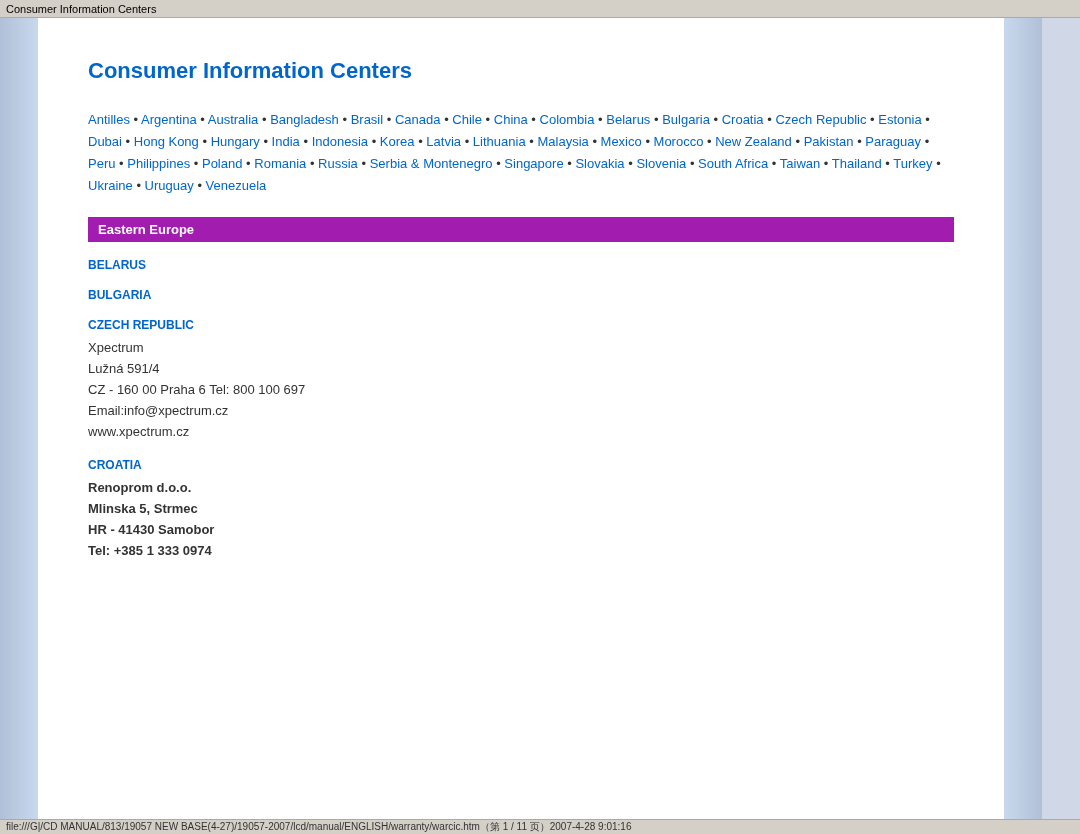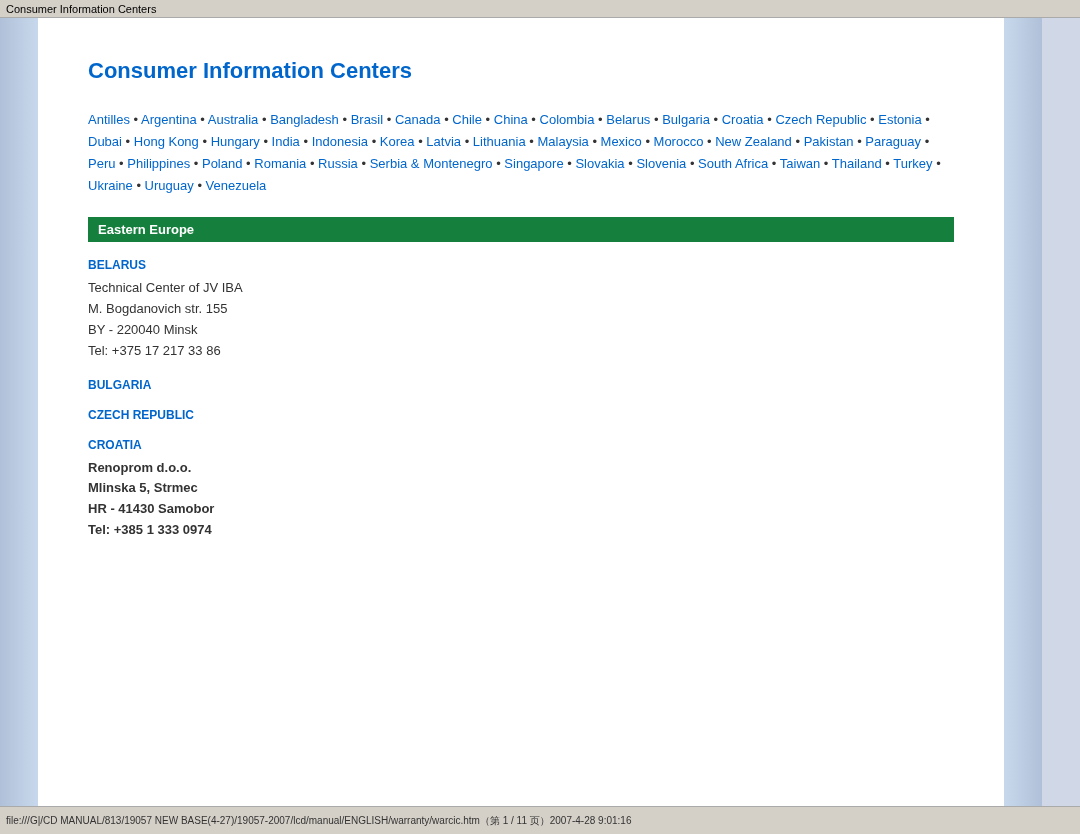--- a/index.html
+++ b/index.html
@@ -79,21 +79,21 @@
     .countries-links a {
       color: #0066cc;
       text-decoration: none;
     }
 
     .separator-text {
       color: #333;
     }
 
     .section-header {
-      background: #15803d;
+      background: #a21caf;
       color: #ffffff;
       padding: 5px 10px;
       font-size: 13px;
       font-weight: bold;
       margin-bottom: 14px;
     }
 
     .country-heading {
       color: #0066cc;
       font-size: 12px;
@@ -113,21 +113,21 @@
     .country-section {
       margin-bottom: 10px;
     }
 
     .status-bar {
       background: #d4d0c8;
       border-top: 1px solid #aaa;
       padding: 2px 6px;
       font-size: 10px;
       color: #333;
-      height: 28px;
+      height: 15px;
       display: flex;
       align-items: center;
       flex-shrink: 0;
     }
   </style>
 </head>
 <body>
 
 <div class="title-bar">
   <span>Consumer Information Centers</span>
@@ -139,30 +139,31 @@
   <div class="content-area">
     <h1 class="page-title">Consumer Information Centers</h1>
 
     <div class="countries-links" id="countries-container"><a href="#">Antilles</a> <span class="separator-text">•</span> <a href="#">Argentina</a> <span class="separator-text">•</span> <a href="#">Australia</a> <span class="separator-text">•</span> <a href="#">Bangladesh</a> <span class="separator-text">•</span> <a href="#">Brasil</a> <span class="separator-text">•</span> <a href="#">Canada</a> <span class="separator-text">•</span> <a href="#">Chile</a> <span class="separator-text">•</span> <a href="#">China</a> <span class="separator-text">•</span> <a href="#">Colombia</a> <span class="separator-text">•</span> <a href="#">Belarus</a> <span class="separator-text">•</span> <a href="#">Bulgaria</a> <span class="separator-text">•</span> <a href="#">Croatia</a> <span class="separator-text">•</span> <a href="#">Czech Republic</a> <span class="separator-text">•</span> <a href="#">Estonia</a> <span class="separator-text">•</span> <a href="#">Dubai</a> <span class="separator-text">•</span> <a href="#">Hong Kong</a> <span class="separator-text">•</span> <a href="#">Hungary</a> <span class="separator-text">•</span> <a href="#">India</a> <span class="separator-text">•</span> <a href="#">Indonesia</a> <span class="separator-text">•</span> <a href="#">Korea</a> <span class="separator-text">•</span> <a href="#">Latvia</a> <span class="separator-text">•</span> <a href="#">Lithuania</a> <span class="separator-text">•</span> <a href="#">Malaysia</a> <span class="separator-text">•</span> <a href="#">Mexico</a> <span class="separator-text">•</span> <a href="#">Morocco</a> <span class="separator-text">•</span> <a href="#">New Zealand</a> <span class="separator-text">•</span> <a href="#">Pakistan</a> <span class="separator-text">•</span> <a href="#">Paraguay</a> <span class="separator-text">•</span> <a href="#">Peru</a> <span class="separator-text">•</span> <a href="#">Philippines</a> <span class="separator-text">•</span> <a href="#">Poland</a> <span class="separator-text">•</span> <a href="#">Romania</a> <span class="separator-text">•</span> <a href="#">Russia</a> <span class="separator-text">•</span> <a href="#">Serbia &amp; Montenegro</a> <span class="separator-text">•</span> <a href="#">Singapore</a> <span class="separator-text">•</span> <a href="#">Slovakia</a> <span class="separator-text">•</span> <a href="#">Slovenia</a> <span class="separator-text">•</span> <a href="#">South Africa</a> <span class="separator-text">•</span> <a href="#">Taiwan</a> <span class="separator-text">•</span> <a href="#">Thailand</a> <span class="separator-text">•</span> <a href="#">Turkey</a> <span class="separator-text">•</span> <a href="#">Ukraine</a> <span class="separator-text">•</span> <a href="#">Uruguay</a> <span class="separator-text">•</span> <a href="#">Venezuela</a></div>
 
     <div class="section-header">Eastern Europe</div>
 
     <div id="sections-container">
         <div class="country-section">
           <div class="country-heading">BELARUS</div>
-          <div class="country-details" style="white-space: pre-line;">Technical Center of JV IBA
-M. Bogdanovich str. 155
-BY - 220040 Minsk
-Tel: +375 17 217 33 86</div>
         </div>
         <div class="country-section">
           <div class="country-heading">BULGARIA</div>
         </div>
         <div class="country-section">
           <div class="country-heading">CZECH REPUBLIC</div>
+          <div class="country-details" style="white-space: pre-line;">Xpectrum
+Lužná 591/4
+CZ - 160 00 Praha 6 Tel: 800 100 697
+Email:info@xpectrum.cz
+www.xpectrum.cz</div>
         </div>
         <div class="country-section">
           <div class="country-heading">CROATIA</div>
           <div class="country-details" style="white-space: pre-line; font-weight: bold;">Renoprom d.o.o.
 Mlinska 5, Strmec
 HR - 41430 Samobor
 Tel: +385 1 333 0974</div>
         </div>
       </div>
   </div>

